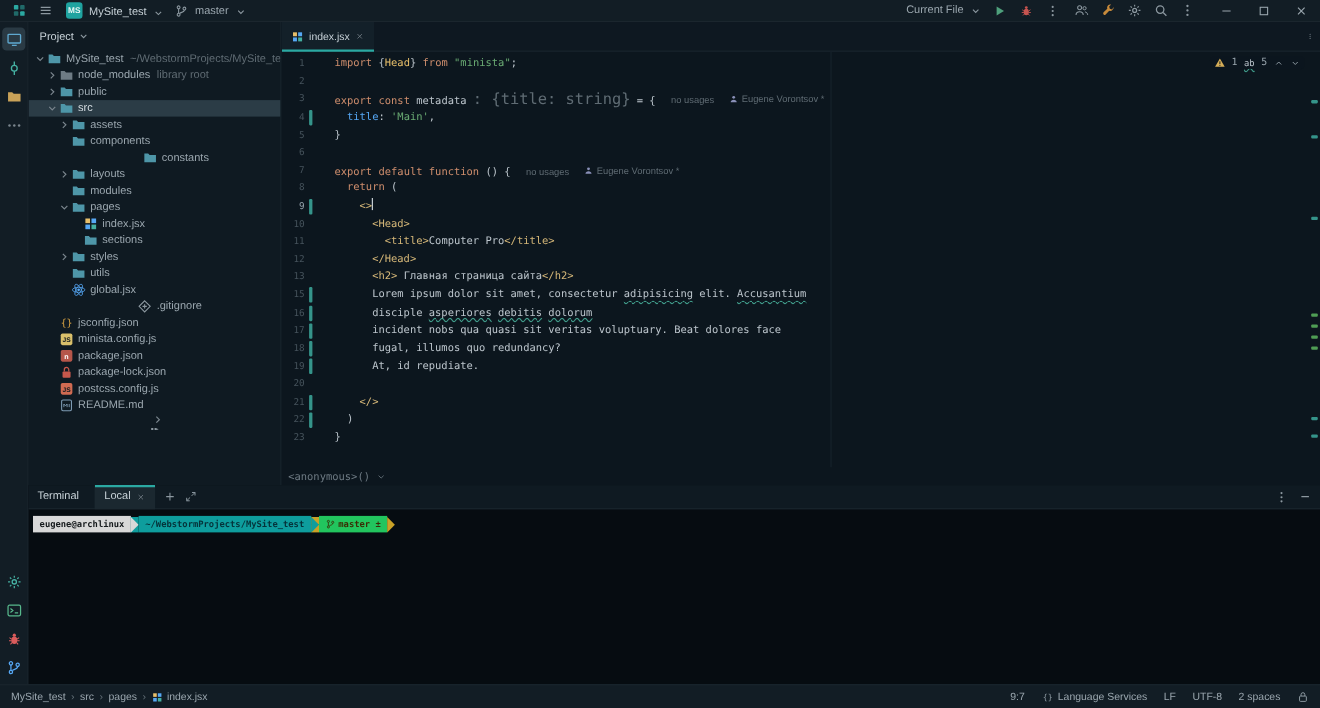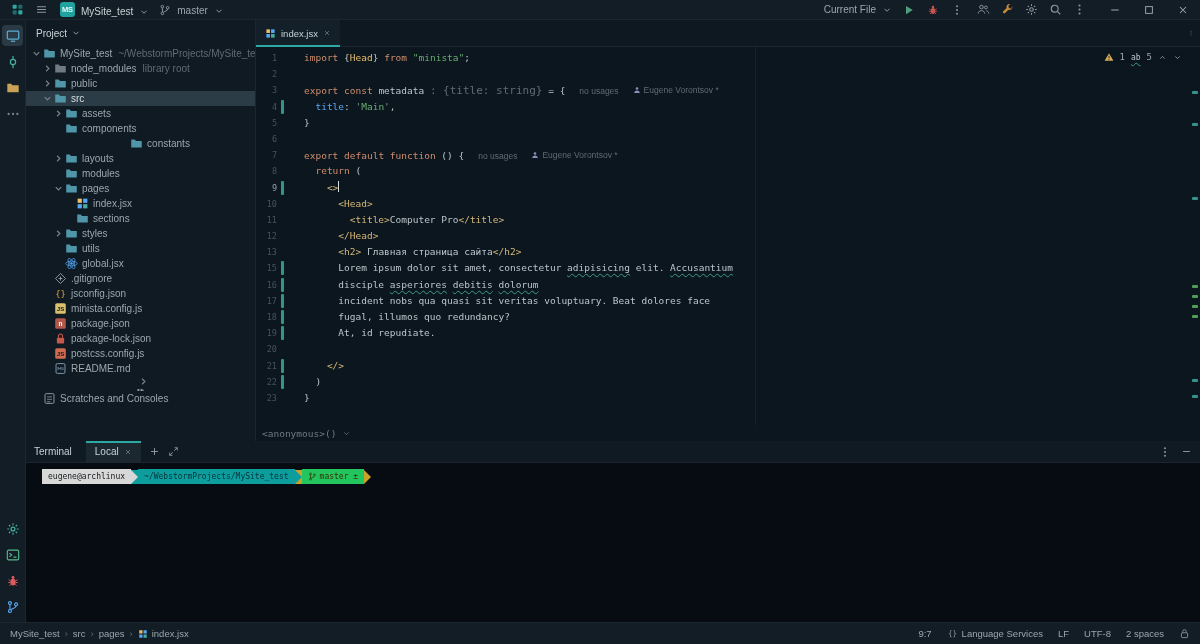--- a/index.html
+++ b/index.html
@@ -51,37 +51,37 @@
   .ln{position:absolute;left:0;width:21px;text-align:right;font-size:8.5px;color:#46535C;line-height:16.2px}
   .ln.cur{color:#93A1AA}
   .vb{position:absolute;left:25px;top:1px;height:14px;width:2.5px;background:#35948A;border-radius:1px}
   .lt{position:absolute;left:48px;top:0;line-height:16.2px;white-space:pre}
   .tk-kw{color:#CF8E6D}
   .tk-str{color:#6AAB73}
   .tk-tag{color:#D5B778}
   .tk-prop{color:#56A8F5}
   .tk-cmp{color:#E8BF6A}
   .tk-d{color:#BCC5CC}
-  .tk-hint{color:#5F6B73;font-size:11px}
+  .tk-hint{color:#5F6B73;font-size:14px}
   .tk-typo{color:#BCC5CC;text-decoration:underline;text-decoration-style:wavy;text-decoration-color:#3F9C8A;text-decoration-thickness:1px;text-underline-offset:2px}
   .caret{display:inline-block;width:1px;height:11px;background:#D6DEE3;vertical-align:-1px}
   .inlay{display:inline-flex;align-items:center;gap:3px;margin-left:14px;font-size:8.5px;color:#5F6B73;font-family:"Liberation Sans",sans-serif;vertical-align:0}
   .inspections{position:absolute;top:4px;right:14px;display:flex;align-items:center;gap:6px;font-size:9px;color:#9BA7AF;background:rgba(12,22,30,.6);padding:1px 4px;border-radius:4px}
   .typo-glyph{font-size:8px;color:#BCC5CC;text-decoration:underline;text-decoration-style:wavy;text-decoration-color:#3F9C8A;text-underline-offset:2px}
   .scrollstrip{position:absolute;top:0;bottom:0;right:1px;width:8px}
   .smark{position:absolute;left:1px;width:6px;height:2.5px;border-radius:1px}
   .ctxrow{position:absolute;bottom:0;left:0;right:0;height:16px;display:flex;align-items:center;gap:6px;padding-left:6px;color:#6E7A83;font-family:"DejaVu Sans Mono","Liberation Mono",monospace;font-size:9.5px}
 
   
   .terminal{position:absolute;top:441px;left:26px;width:1174px;height:181px;background:#060C11}
   .term-header{height:22px;background:#0F1A22;border-bottom:1px solid #1B262E;display:flex;align-items:center;gap:8px;padding:0 8px}
   .term-title{color:#C8D2D8;margin-right:6px}
   .term-tab{height:22px;display:flex;align-items:center;gap:5px;padding:0 9px;background:#1B2830;box-shadow:inset 0 2px 0 #2BA9A2;color:#C8D2D8}
   .term-right{margin-left:auto;display:flex;align-items:center;gap:10px;color:#8C98A0}
-  .term-body{padding:6px 16px;font-family:"DejaVu Sans Mono","Liberation Mono",monospace;font-size:8px;font-weight:400}
+  .term-body{padding:6px 4px;font-family:"DejaVu Sans Mono","Liberation Mono",monospace;font-size:8px;font-weight:700}
   .pl{display:flex;align-items:center;height:15px}
   .pl-seg{display:inline-flex;align-items:center;gap:3px;height:15px;padding:0 6px}
   .pl-arrow{width:0;height:0;border-top:7.5px solid transparent;border-bottom:7.5px solid transparent;border-left:7px solid transparent}
 
   
   .statusbar{position:absolute;left:0;bottom:0;width:1200px;height:22px;background:#121D25;border-top:1px solid #1B262E;display:flex;align-items:center;padding:0 10px;font-size:9.5px;color:#9BA7AF}
   .sb-left{display:flex;align-items:center;gap:5px}
   .sb-sep{color:#5F6B73}
   .sb-right{margin-left:auto;display:flex;align-items:center;gap:15px}
   .sb-item{display:inline-flex;align-items:center;gap:4px}
@@ -493,21 +493,21 @@
         <span class="ticon" style="color: rgb(86, 168, 245);">
           <svg viewBox="0 0 16 16">
             <circle cx="8" cy="8" r="1.5" fill="currentColor"></circle>
             <ellipse cx="8" cy="8" rx="7" ry="2.8" fill="none" stroke="currentColor" stroke-width="0.9"></ellipse>
             <ellipse cx="8" cy="8" rx="7" ry="2.8" fill="none" stroke="currentColor" stroke-width="0.9" transform="rotate(60 8 8)"></ellipse>
             <ellipse cx="8" cy="8" rx="7" ry="2.8" fill="none" stroke="currentColor" stroke-width="0.9" transform="rotate(120 8 8)"></ellipse>
           </svg>
         </span>
         <span class="tlabel">global.jsx</span>
       </div>
-      <div class="tree-row" style="padding-left: 16px;">
+      <div class="tree-row" style="padding-left: 16px; justify-content: center;">
         <span class="chev"></span>
         <span class="ticon" style="color: rgb(140, 152, 160);">
           <svg viewBox="0 0 16 16">
             <path d="M8 1.8L14.2 8 8 14.2 1.8 8z" fill="none" stroke="currentColor" stroke-width="1.2"></path>
             <path d="M5.6 8h4.8M8 5.6v4.8" stroke="currentColor" stroke-width="1.2"></path>
           </svg>
         </span>
         <span class="tlabel">.gitignore</span>
       </div>
       <div class="tree-row" style="padding-left: 16px;">
@@ -575,30 +575,20 @@
             <path d="M6 4l4 4-4 4" fill="none" stroke="currentColor" stroke-width="1.6"></path>
           </svg>
         </span>
         <span class="ticon" style="color: rgb(140, 152, 160);">
           <svg viewBox="0 0 16 16">
             <path d="M3 2.5h2.4v11H3zM6.8 2.5h2.4v11H6.8z" fill="currentColor"></path>
             <path d="M10.6 3.2l3 10.2-2.3.7-3-10.2z" fill="currentColor" opacity=".7"></path>
           </svg>
         </span>
         <span class="tlabel">External Libraries</span>
-      </div>
-      <div class="tree-row" style="padding-left: 5px;">
-        <span class="chev"></span>
-        <span class="ticon" style="color: rgb(140, 152, 160);">
-          <svg viewBox="0 0 16 16">
-            <rect x="2.5" y="2" width="11" height="12" rx="1.5" fill="none" stroke="currentColor" stroke-width="1.2"></rect>
-            <path d="M5 6h6M5 9h6M5 12h4" stroke="currentColor" stroke-width="1"></path>
-          </svg>
-        </span>
-        <span class="tlabel">Scratches and Consoles</span>
       </div>
     </div>
 </aside>
 
 <section class="editor">
   <div class="tabbar">
     <div class="tab">
       <span class="ic">
           <svg viewBox="0 0 16 16">
             <rect x="2" y="2" width="5.2" height="5.2" fill="#E8BF6A"></rect>

